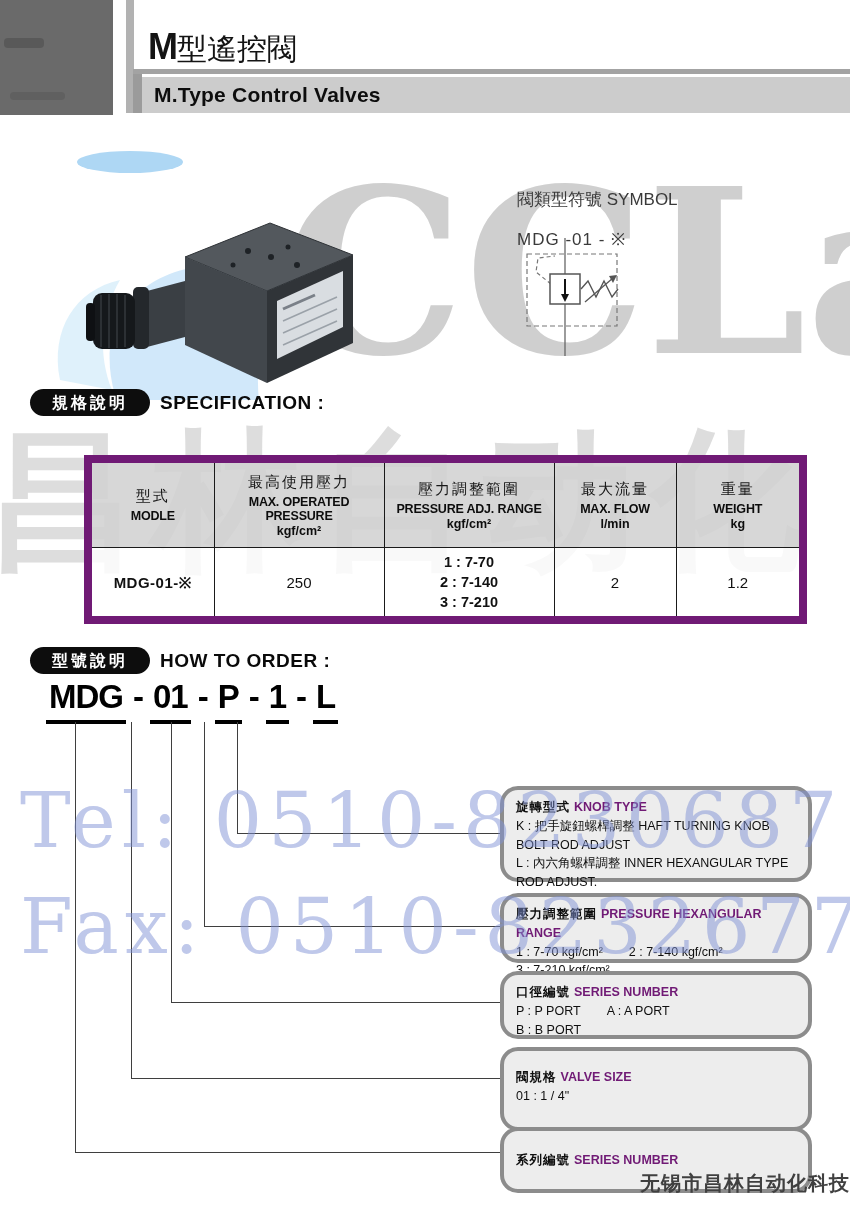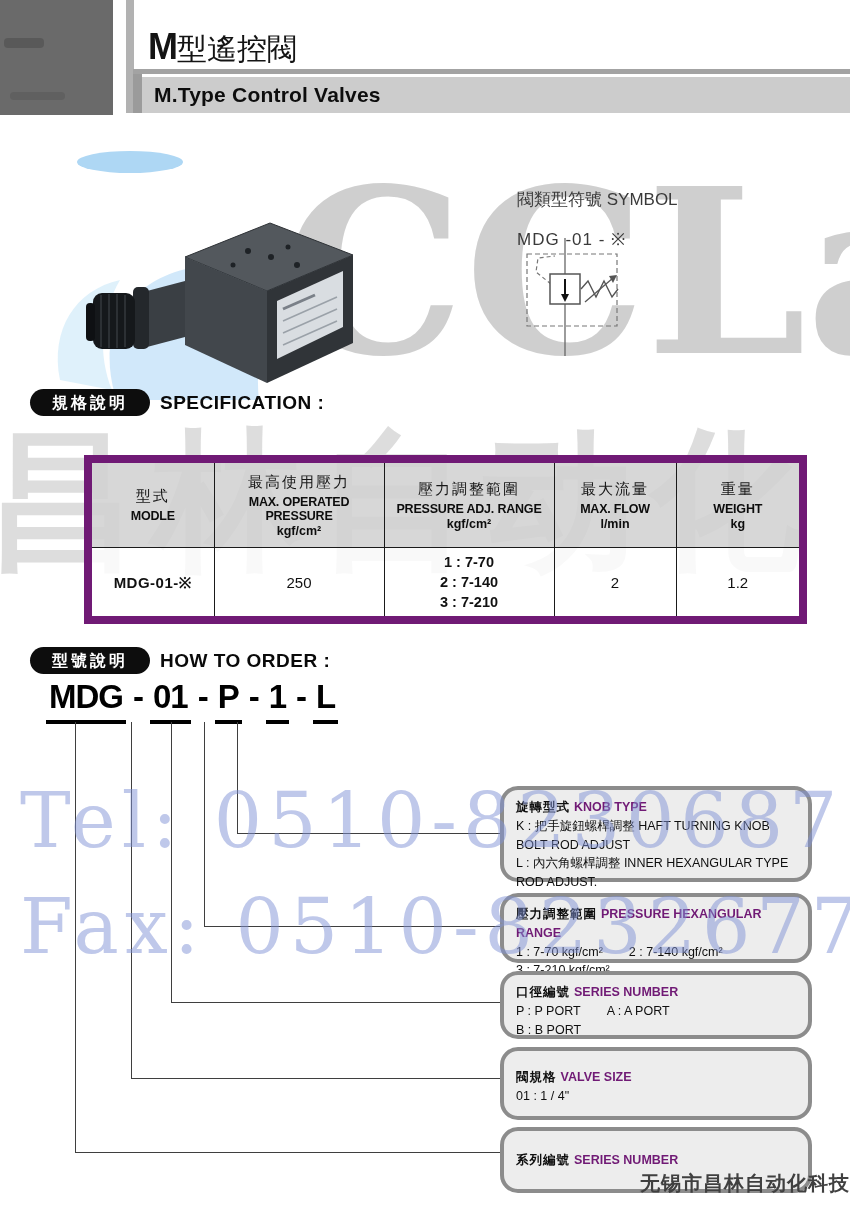--- a/index.html
+++ b/index.html
@@ -69,21 +69,21 @@
   .cline{background:#3f3f3f;z-index:2;}
 
   .obox{left:500px;width:312px;background:#ededed;border:4px solid #8c8c8c;border-radius:18px;
         padding:8px 12px;box-sizing:border-box;font-size:12.5px;color:#0f0f0f;line-height:1.5;z-index:3;}
   .obox .t-zh{font-weight:bold;letter-spacing:1px;}
   .obox .t-en{font-weight:bold;color:#701a75;padding-left:4px;}
   .obox .row{display:flex;gap:26px;}
   .obox1{top:786px;height:96px;}
   .obox2{top:893px;height:70px;}
   .obox3{top:971px;height:68px;}
-  .obox4{top:1047px;height:73px;padding-top:17px;}
+  .obox4{top:1047px;height:84px;padding-top:17px;}
   .obox5{top:1127px;height:66px;padding-top:20px;}
 
   .footer-co{right:0;top:1170px;font-size:20px;font-weight:bold;color:#404040;z-index:7;letter-spacing:1px;font-family:Liberation Mono, monospace;}
 </style>
 </head>
 <body>
 
 <div id="page">
 
   <div class="abs dark-block">

